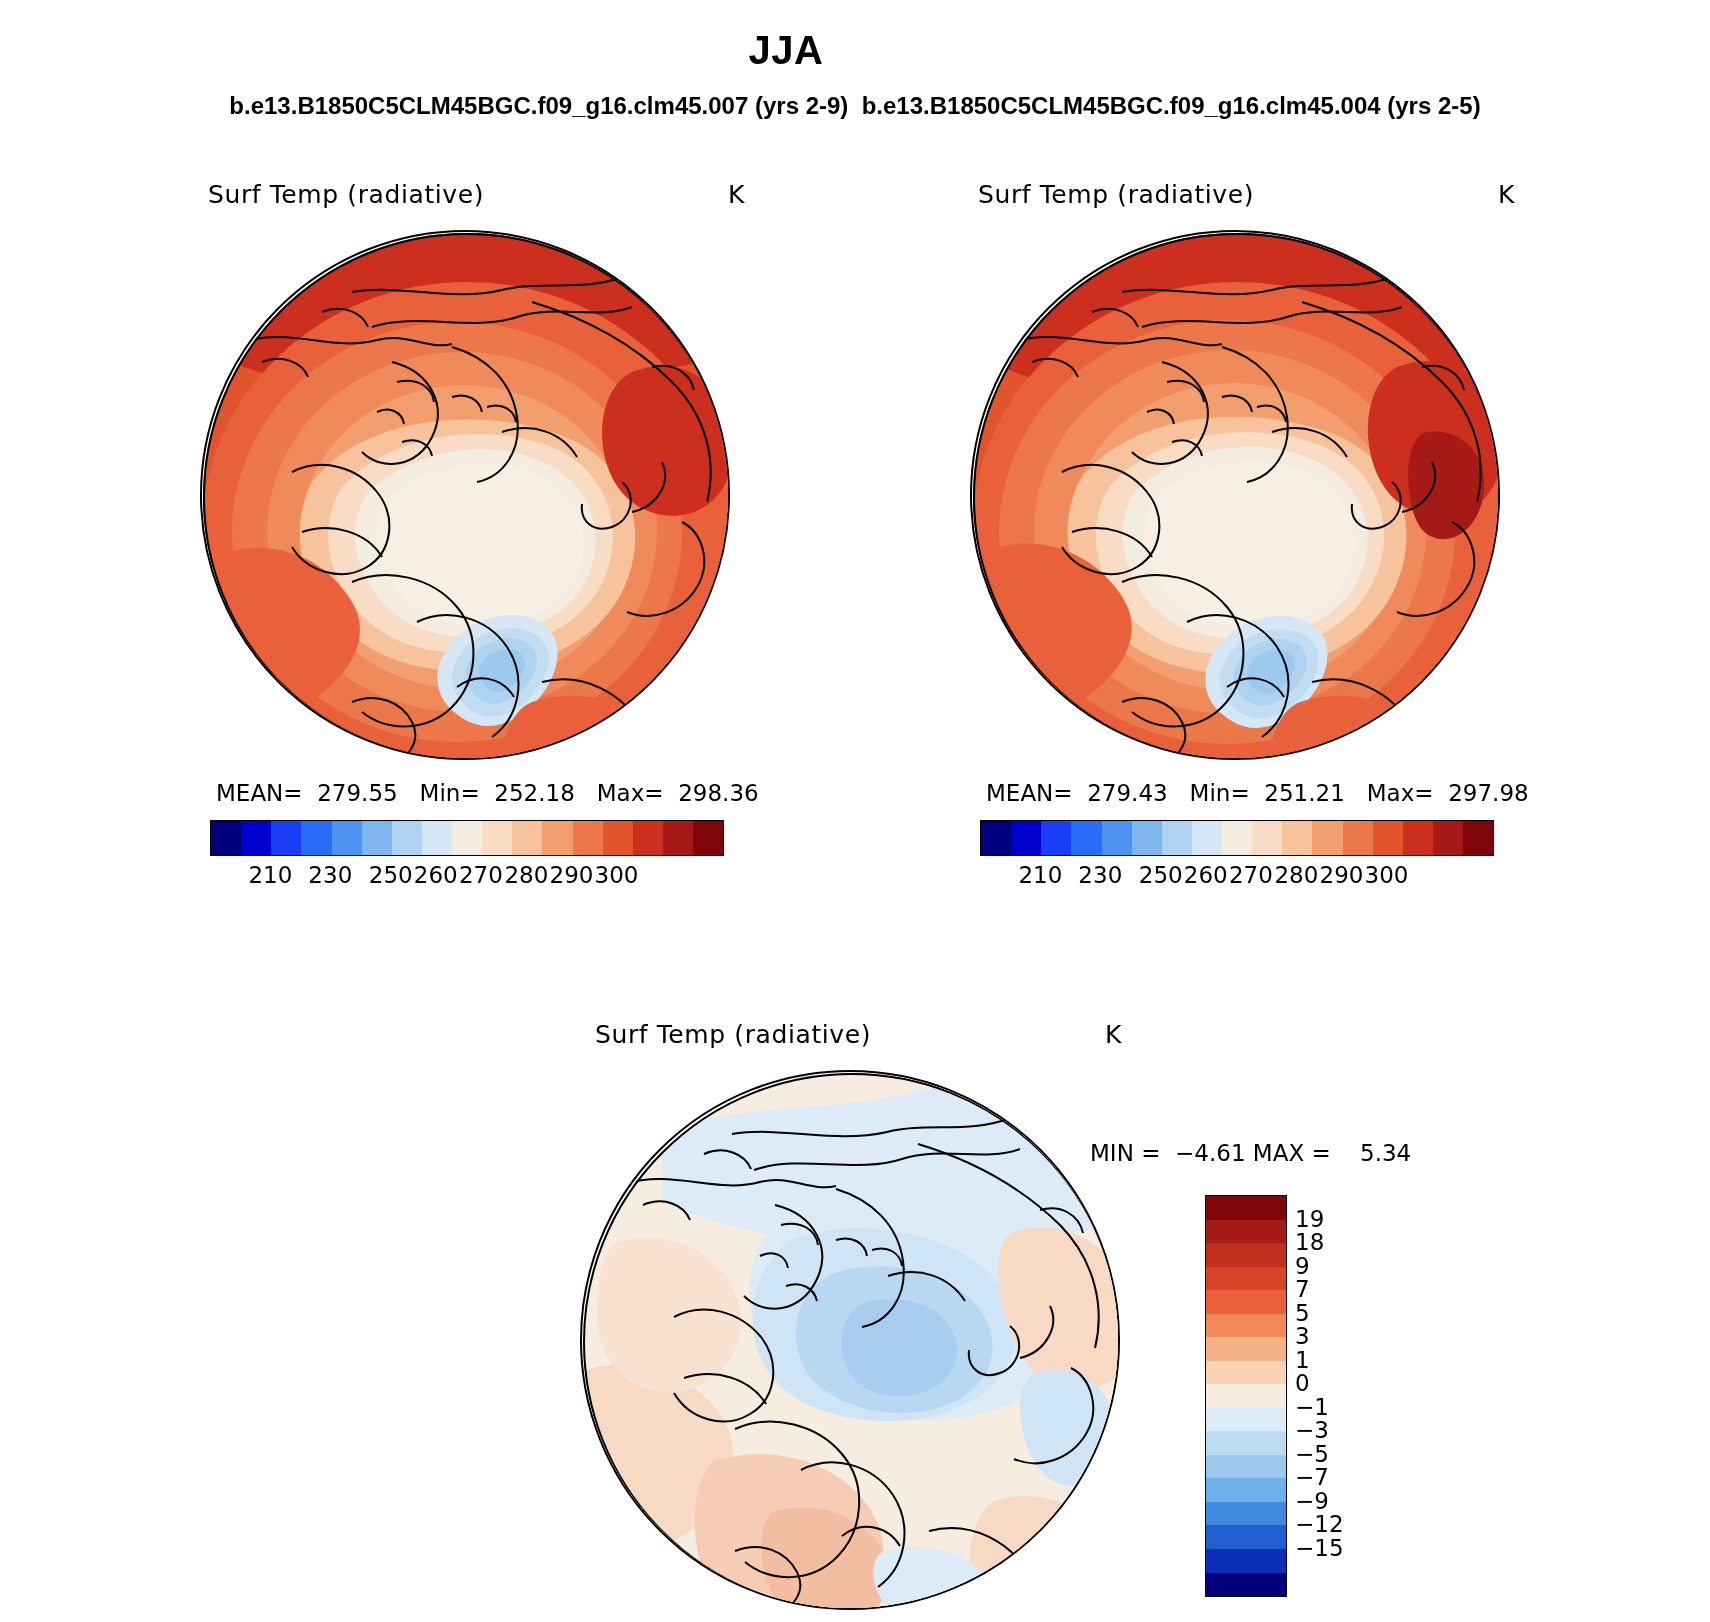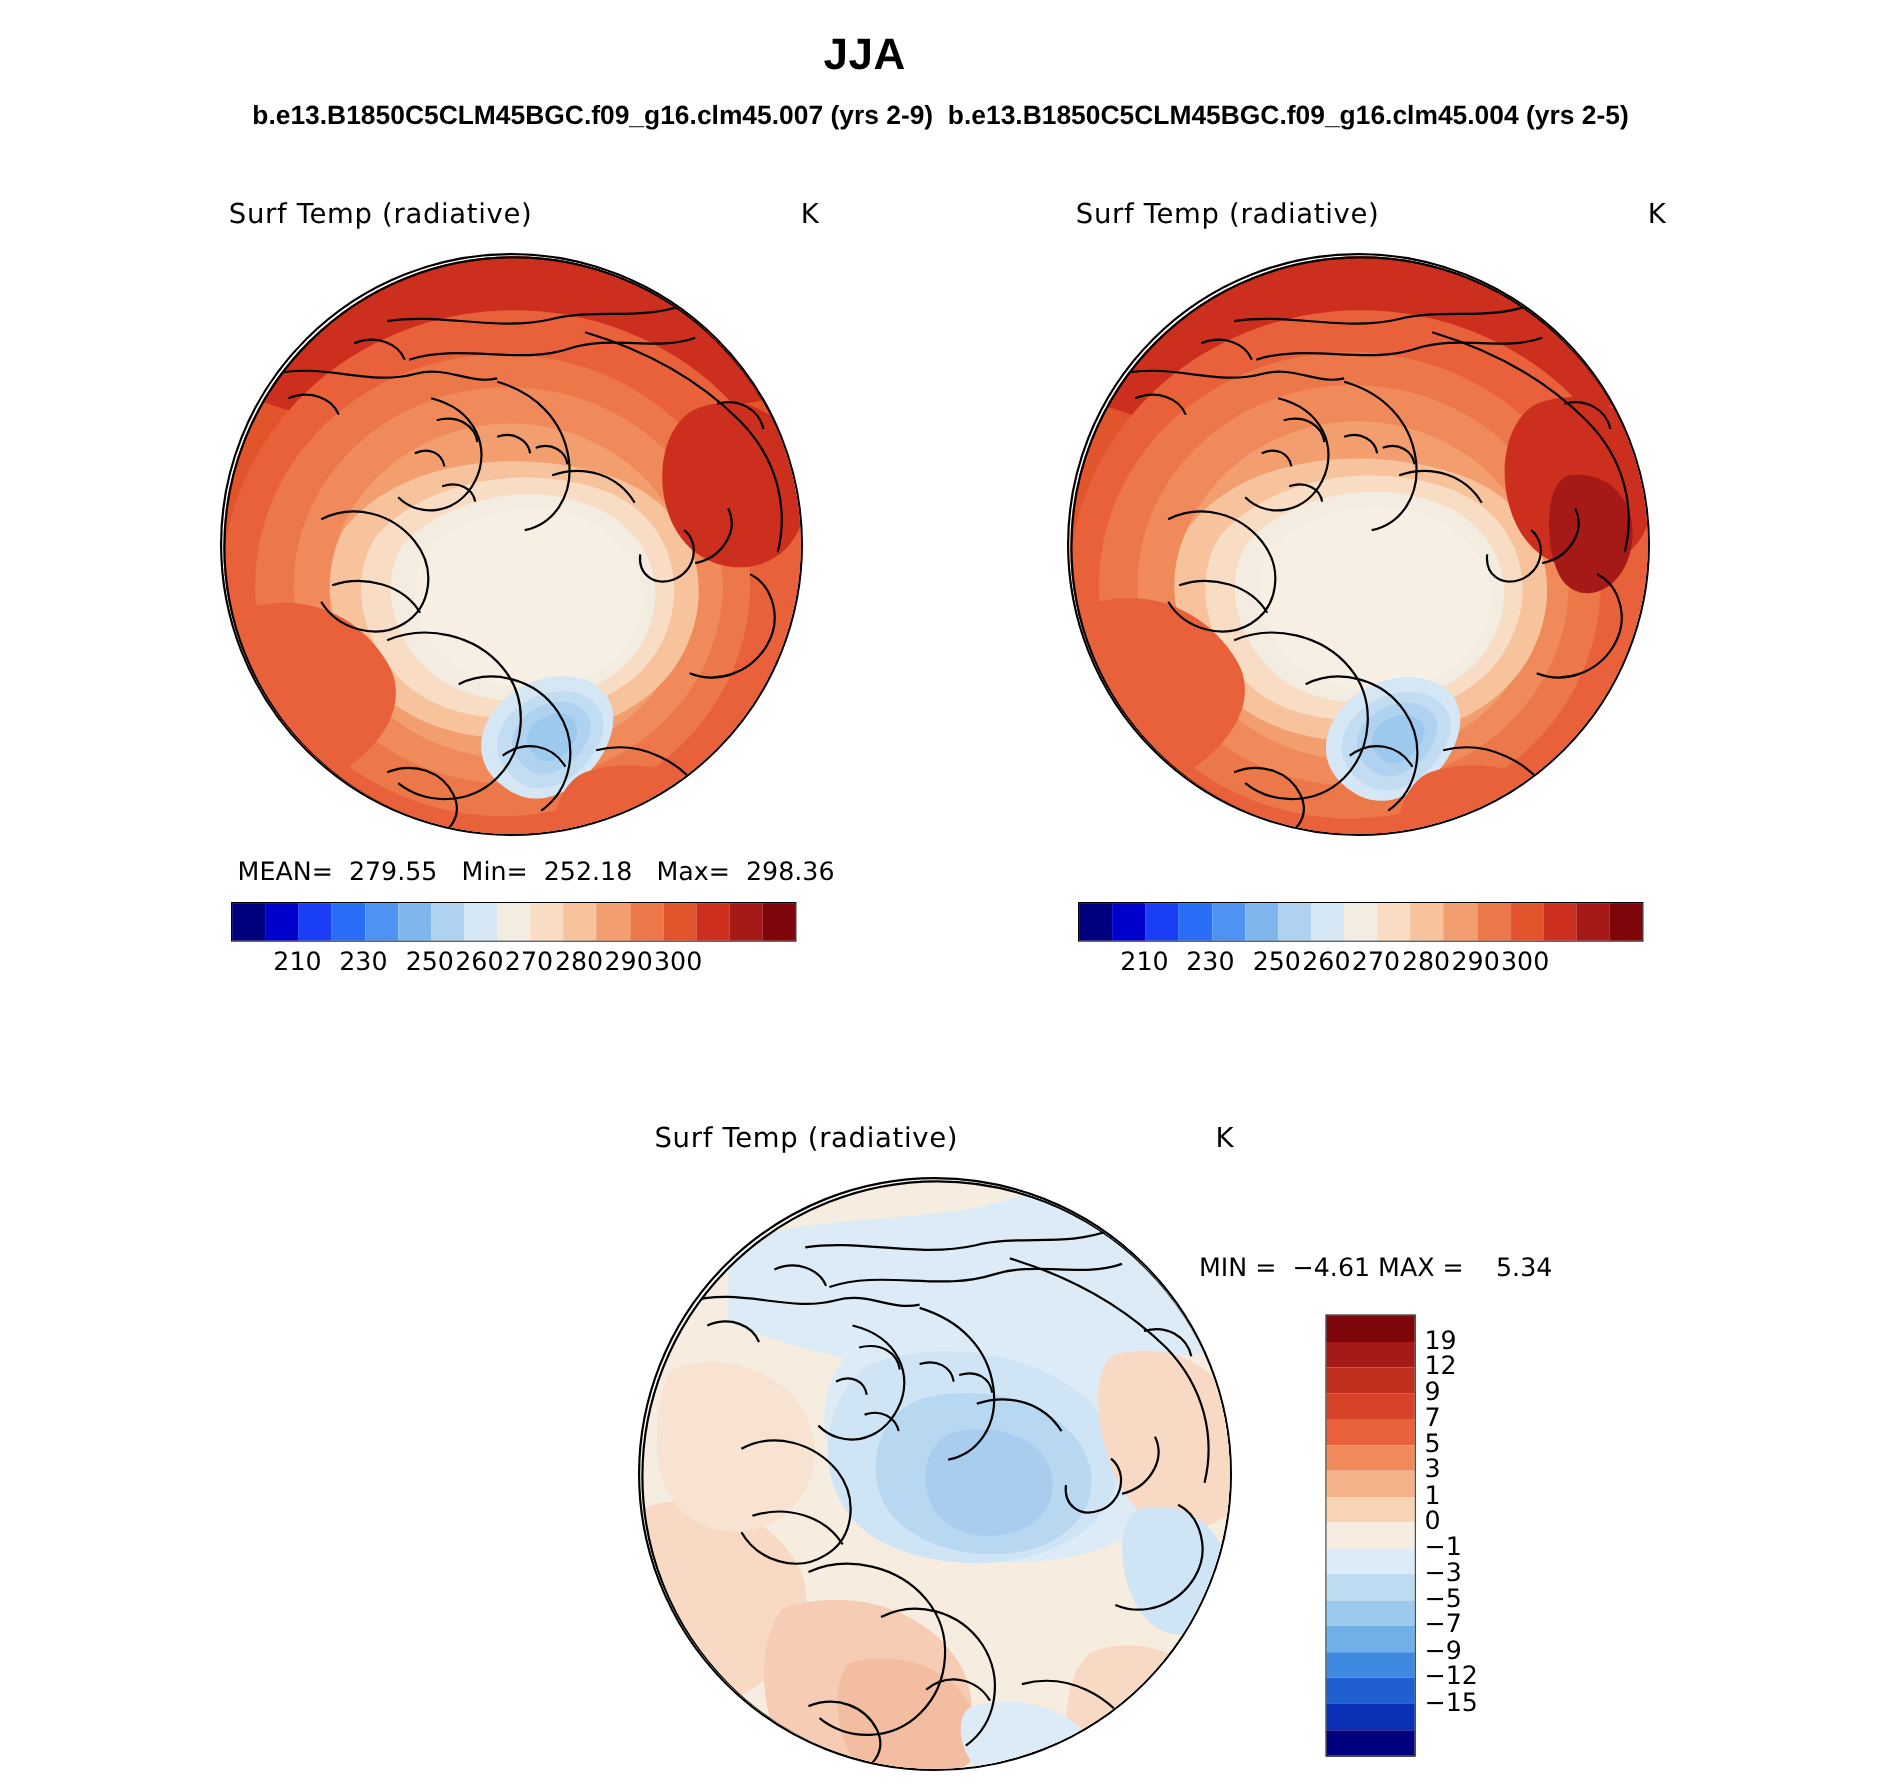--- a/index.html
+++ b/index.html
@@ -304,20 +304,21 @@
           <path d="M200,210 C215,205 228,212 230,224"></path>
           <path d="M175,180 C188,174 200,180 202,192"></path>
           <path d="M450,135 C470,130 488,140 492,158"></path>
           <path d="M120,80 C140,72 160,80 166,95"></path>
           <path d="M60,130 C80,122 100,130 106,145"></path>
         </g>
         <circle cx="265" cy="265" r="263" fill="none" stroke="#000" stroke-width="2"></circle>
       </svg>
     </div>
 
+    <div class="stats-line" style="left:16px; top:600px;">MEAN=  279.43   Min=  251.21   Max=  297.98</div>
 
     <div class="cbar-h" style="left:10px; top:640px; width:512px; height:34px;">
         <div class="cell" style="background: rgb(0, 0, 127);"></div>
         <div class="cell" style="background: rgb(0, 0, 205);"></div>
         <div class="cell" style="background: rgb(26, 62, 245);"></div>
         <div class="cell" style="background: rgb(42, 110, 247);"></div>
         <div class="cell" style="background: rgb(79, 147, 242);"></div>
         <div class="cell" style="background: rgb(127, 182, 238);"></div>
         <div class="cell" style="background: rgb(174, 210, 240);"></div>
         <div class="cell" style="background: rgb(213, 231, 245);"></div>
@@ -421,21 +422,21 @@
         <div class="cell" style="background: rgb(188, 220, 242);"></div>
         <div class="cell" style="background: rgb(156, 202, 238);"></div>
         <div class="cell" style="background: rgb(111, 176, 232);"></div>
         <div class="cell" style="background: rgb(63, 138, 224);"></div>
         <div class="cell" style="background: rgb(31, 95, 208);"></div>
         <div class="cell" style="background: rgb(11, 47, 181);"></div>
         <div class="cell" style="background: rgb(0, 0, 127);"></div>
       </div>
     <div class="cbar-v-labels" style="left:715px; top:175px; width:90px; height:400px;">
         <span class="tick" style="top: 23.5294px; left: 0px;">19</span>
-        <span class="tick" style="top: 47.0588px; left: 0px;">12</span>
+        <span class="tick" style="top: 47.0588px; left: 0px;">18</span>
         <span class="tick" style="top: 70.5882px; left: 0px;">9</span>
         <span class="tick" style="top: 94.1176px; left: 0px;">7</span>
         <span class="tick" style="top: 117.647px; left: 0px;">5</span>
         <span class="tick" style="top: 141.176px; left: 0px;">3</span>
         <span class="tick" style="top: 164.706px; left: 0px;">1</span>
         <span class="tick" style="top: 188.235px; left: 0px;">0</span>
         <span class="tick" style="top: 211.765px; left: 0px;">−1</span>
         <span class="tick" style="top: 235.294px; left: 0px;">−3</span>
         <span class="tick" style="top: 258.824px; left: 0px;">−5</span>
         <span class="tick" style="top: 282.353px; left: 0px;">−7</span>

